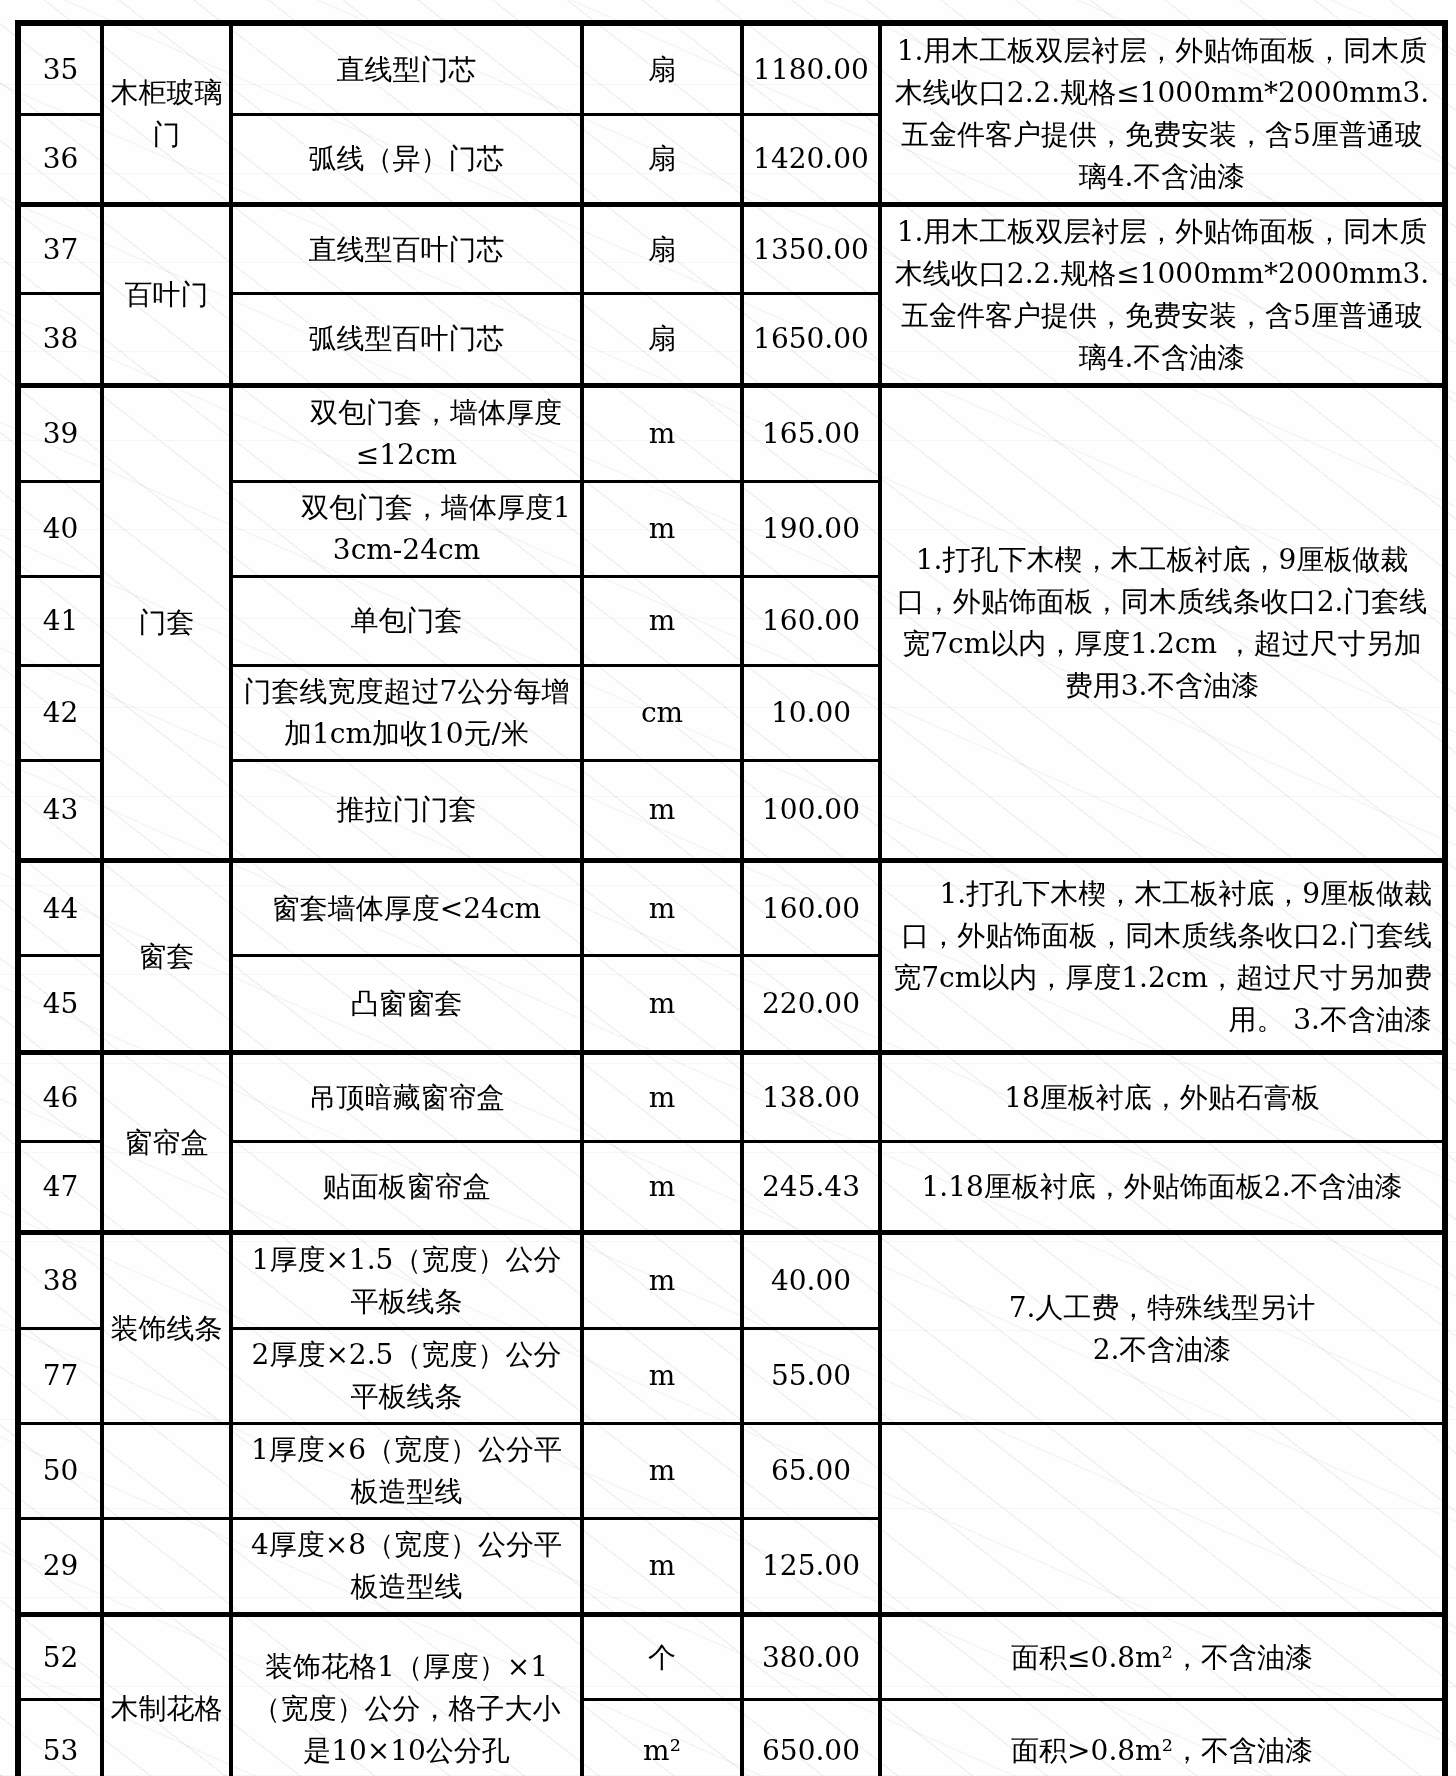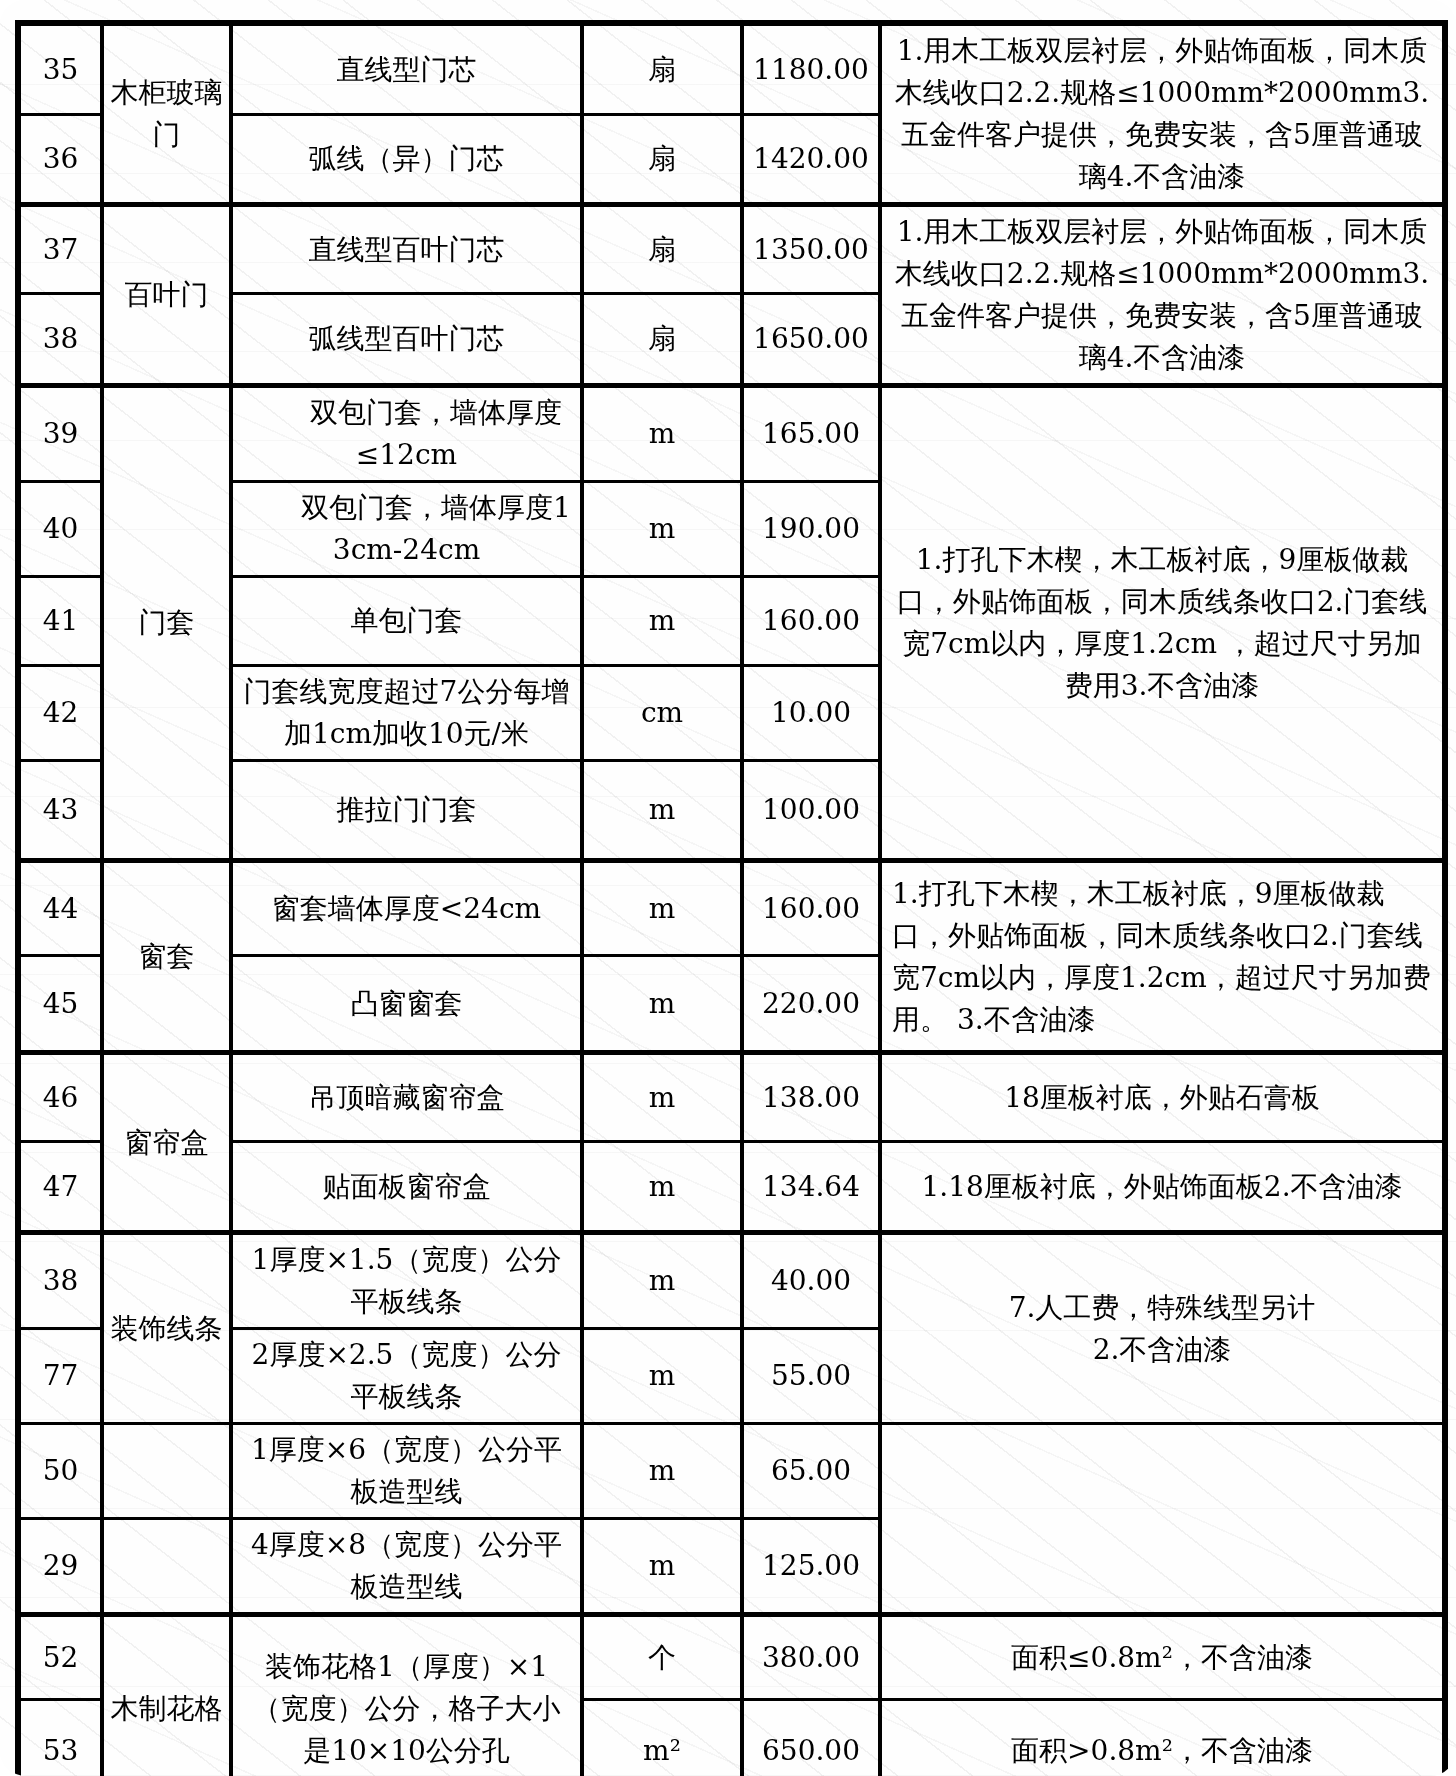--- a/index.html
+++ b/index.html
@@ -7,21 +7,20 @@
     position:relative;
     width:1456px;height:1776px;
     background-color:#fefefe;
     background-image:
       repeating-linear-gradient(38deg, rgba(0,0,0,0.05) 0 1.5px, transparent 1.5px 46px),
       repeating-linear-gradient(24deg, rgba(0,0,0,0.035) 0 1.5px, transparent 1.5px 103px),
       repeating-linear-gradient(0deg, rgba(0,0,0,0.03) 0 1px, transparent 1px 89px);
     font-family:"DejaVu Serif","Liberation Serif",serif;
     color:#000;
     overflow:hidden;
-    border-radius:26px;
   }
   table.price-table{
     position:absolute;left:15px;top:20px;
     border-collapse:collapse;table-layout:fixed;
     border:6px solid #000;
   }
   td{
     border:3px solid #000;
     border-left-width:4px;
     vertical-align:middle;
@@ -29,21 +28,21 @@
     line-height:1.5;
     padding:4px 8px;
     overflow:hidden;
     word-break:break-all;
   }
   tr.sec td{border-top-width:5px;}
   .c-no,.c-unit,.c-price,.c-cat{text-align:center;padding:4px 2px;}
   .c-desc{text-align:center;padding:4px 8px;}
   .c-note{text-align:center;white-space:pre-line;padding:4px 10px;}
   .indent{text-indent:2.1em;}
-  .note-center{text-align:left;}
+  .note-center{text-align:right;}
 </style>
 </head>
 <body>
 
 <div class="page">
   <table class="price-table">
     <colgroup>
       <col style="width:84px">
         <col style="width:129px">
         <col style="width:351px">
@@ -136,21 +135,21 @@
         <td class="c-cat" rowspan="2">窗帘盒</td>
         <td class="c-desc">吊顶暗藏窗帘盒</td>
         <td class="c-unit">m</td>
         <td class="c-price">138.00</td>
         <td class="c-note">18厘板衬底，外贴石膏板</td>
       </tr>
       <tr style="height:91px">
         <td class="c-no">47</td>
         <td class="c-desc">贴面板窗帘盒</td>
         <td class="c-unit">m</td>
-        <td class="c-price">134.64</td>
+        <td class="c-price">245.43</td>
         <td class="c-note">1.18厘板衬底，外贴饰面板2.不含油漆</td>
       </tr>
 
       <tr class="sec" style="height:87px">
         <td class="c-no">38</td>
         <td class="c-cat" rowspan="2">装饰线条</td>
         <td class="c-desc">1厚度×1.5（宽度）公分平板线条</td>
         <td class="c-unit">m</td>
         <td class="c-price">40.00</td>
         <td class="c-note" rowspan="2">7.人工费，特殊线型另计

